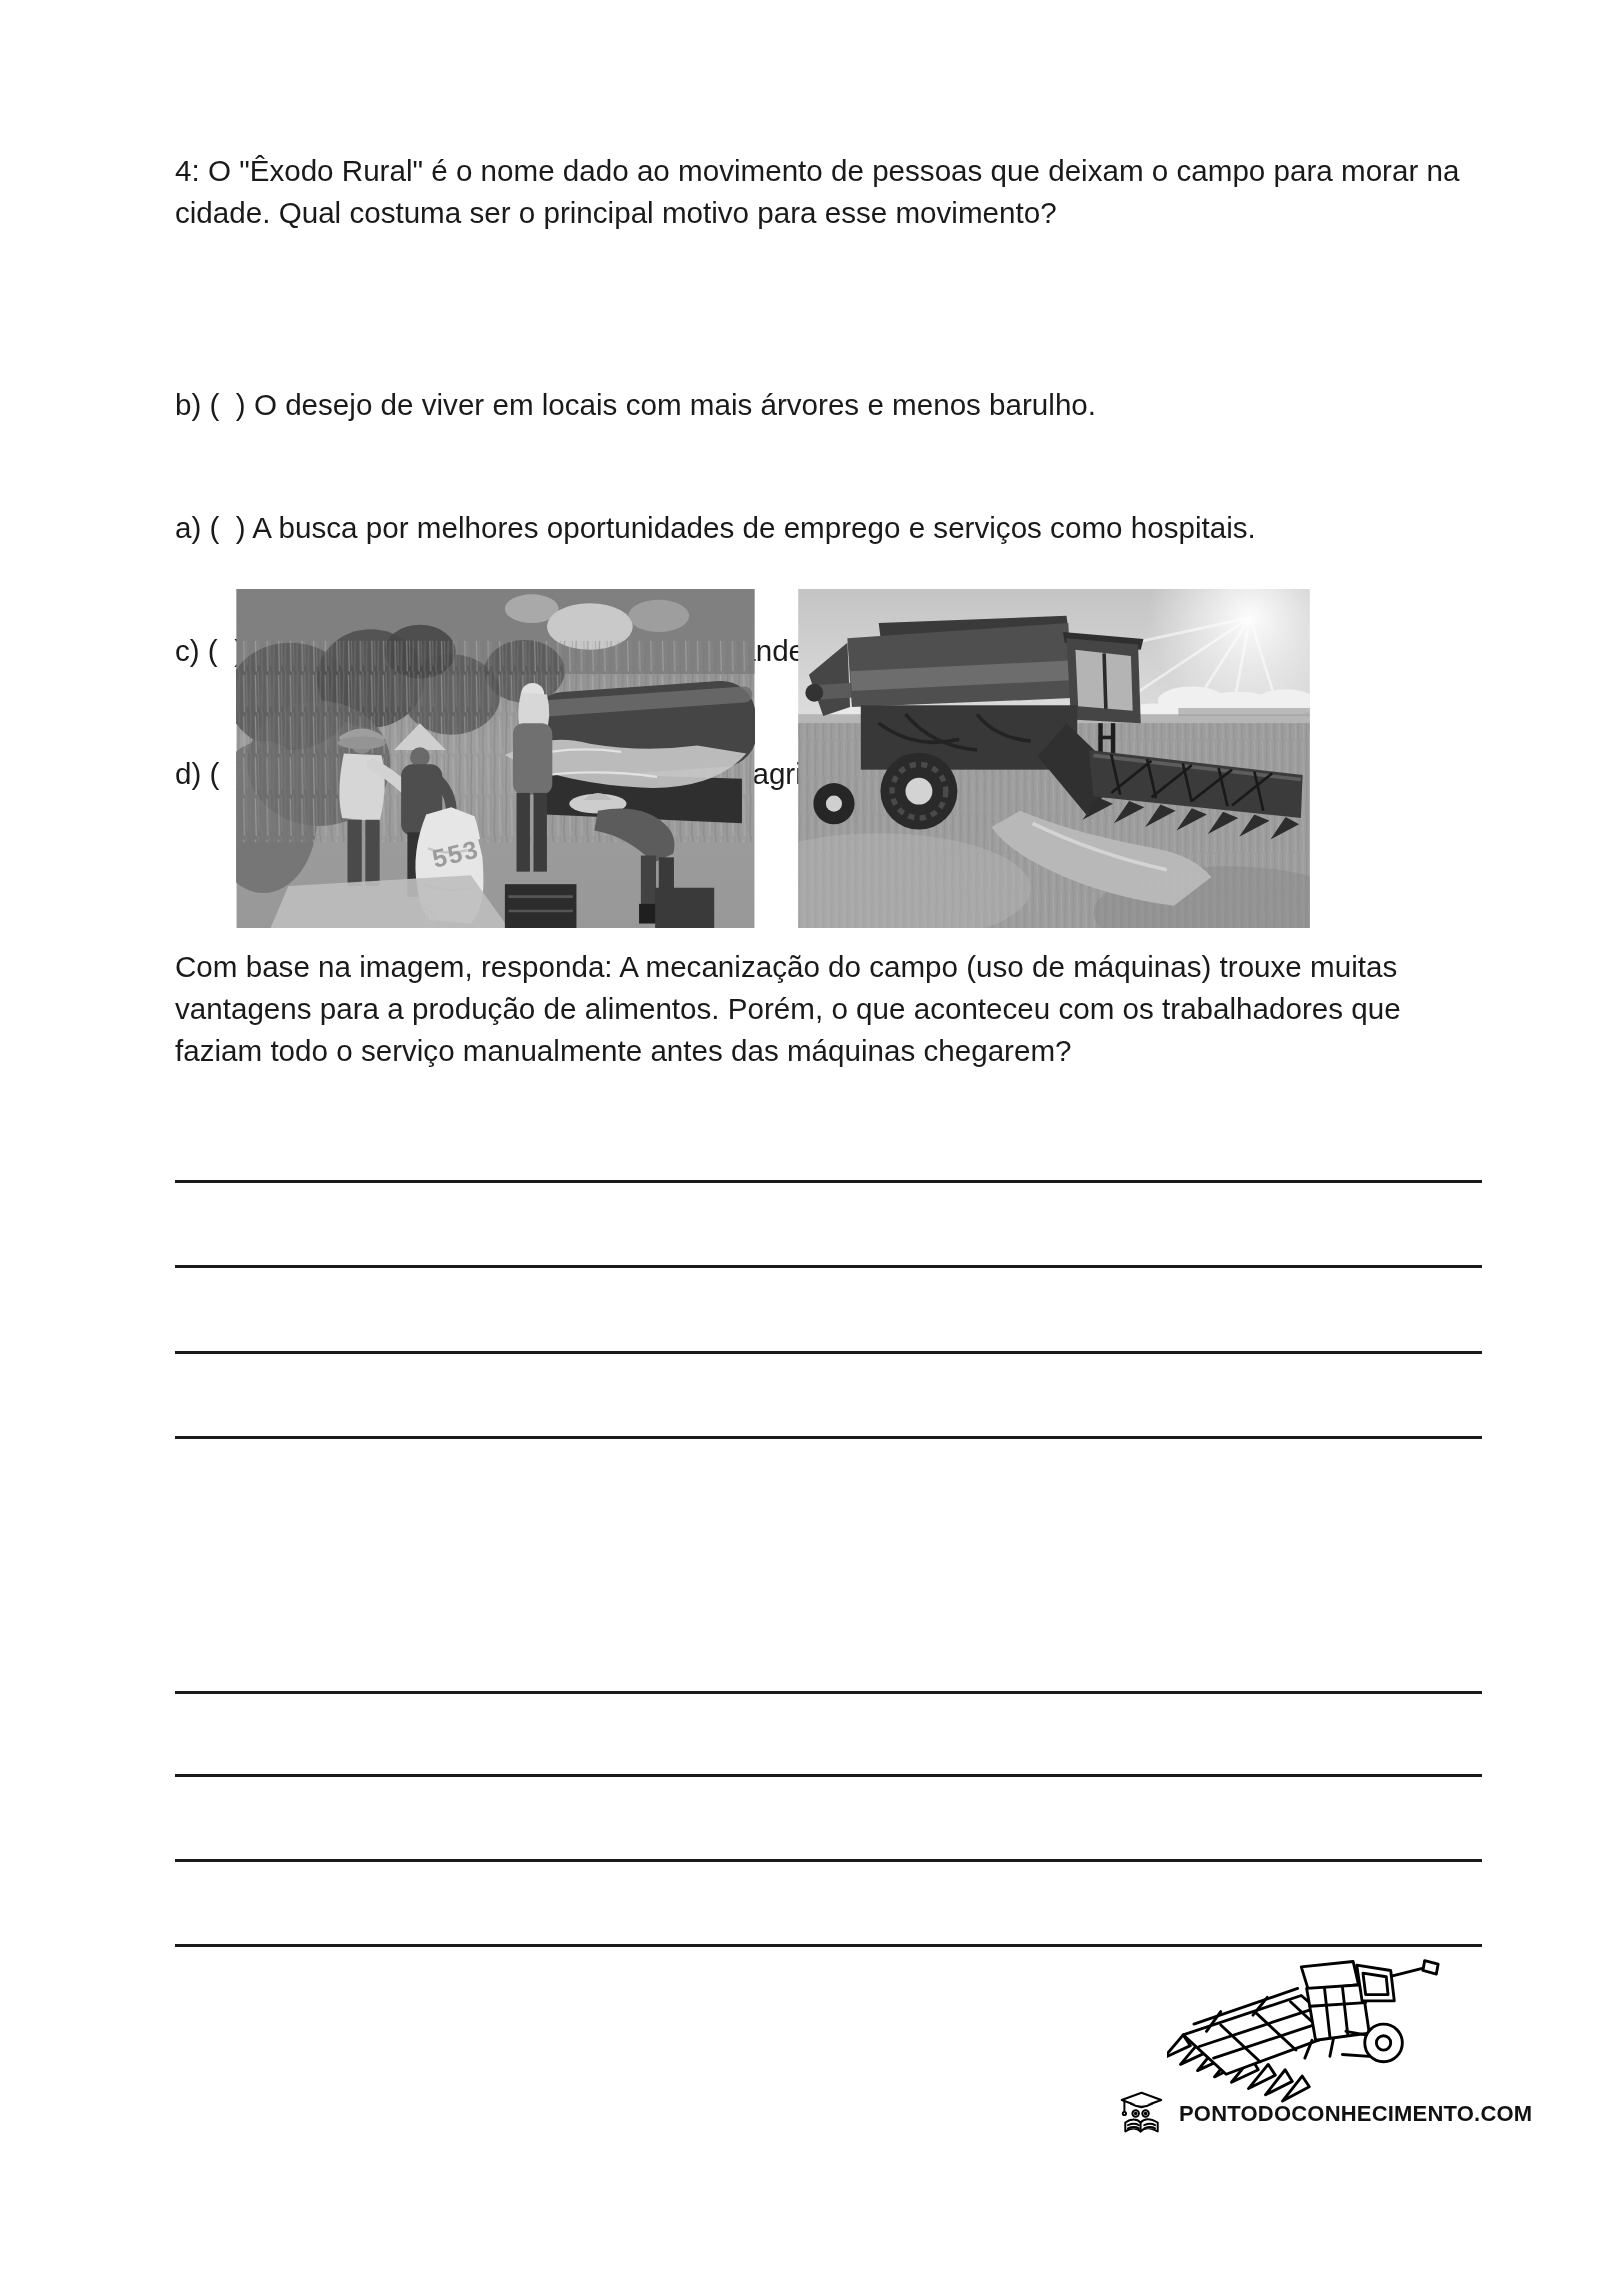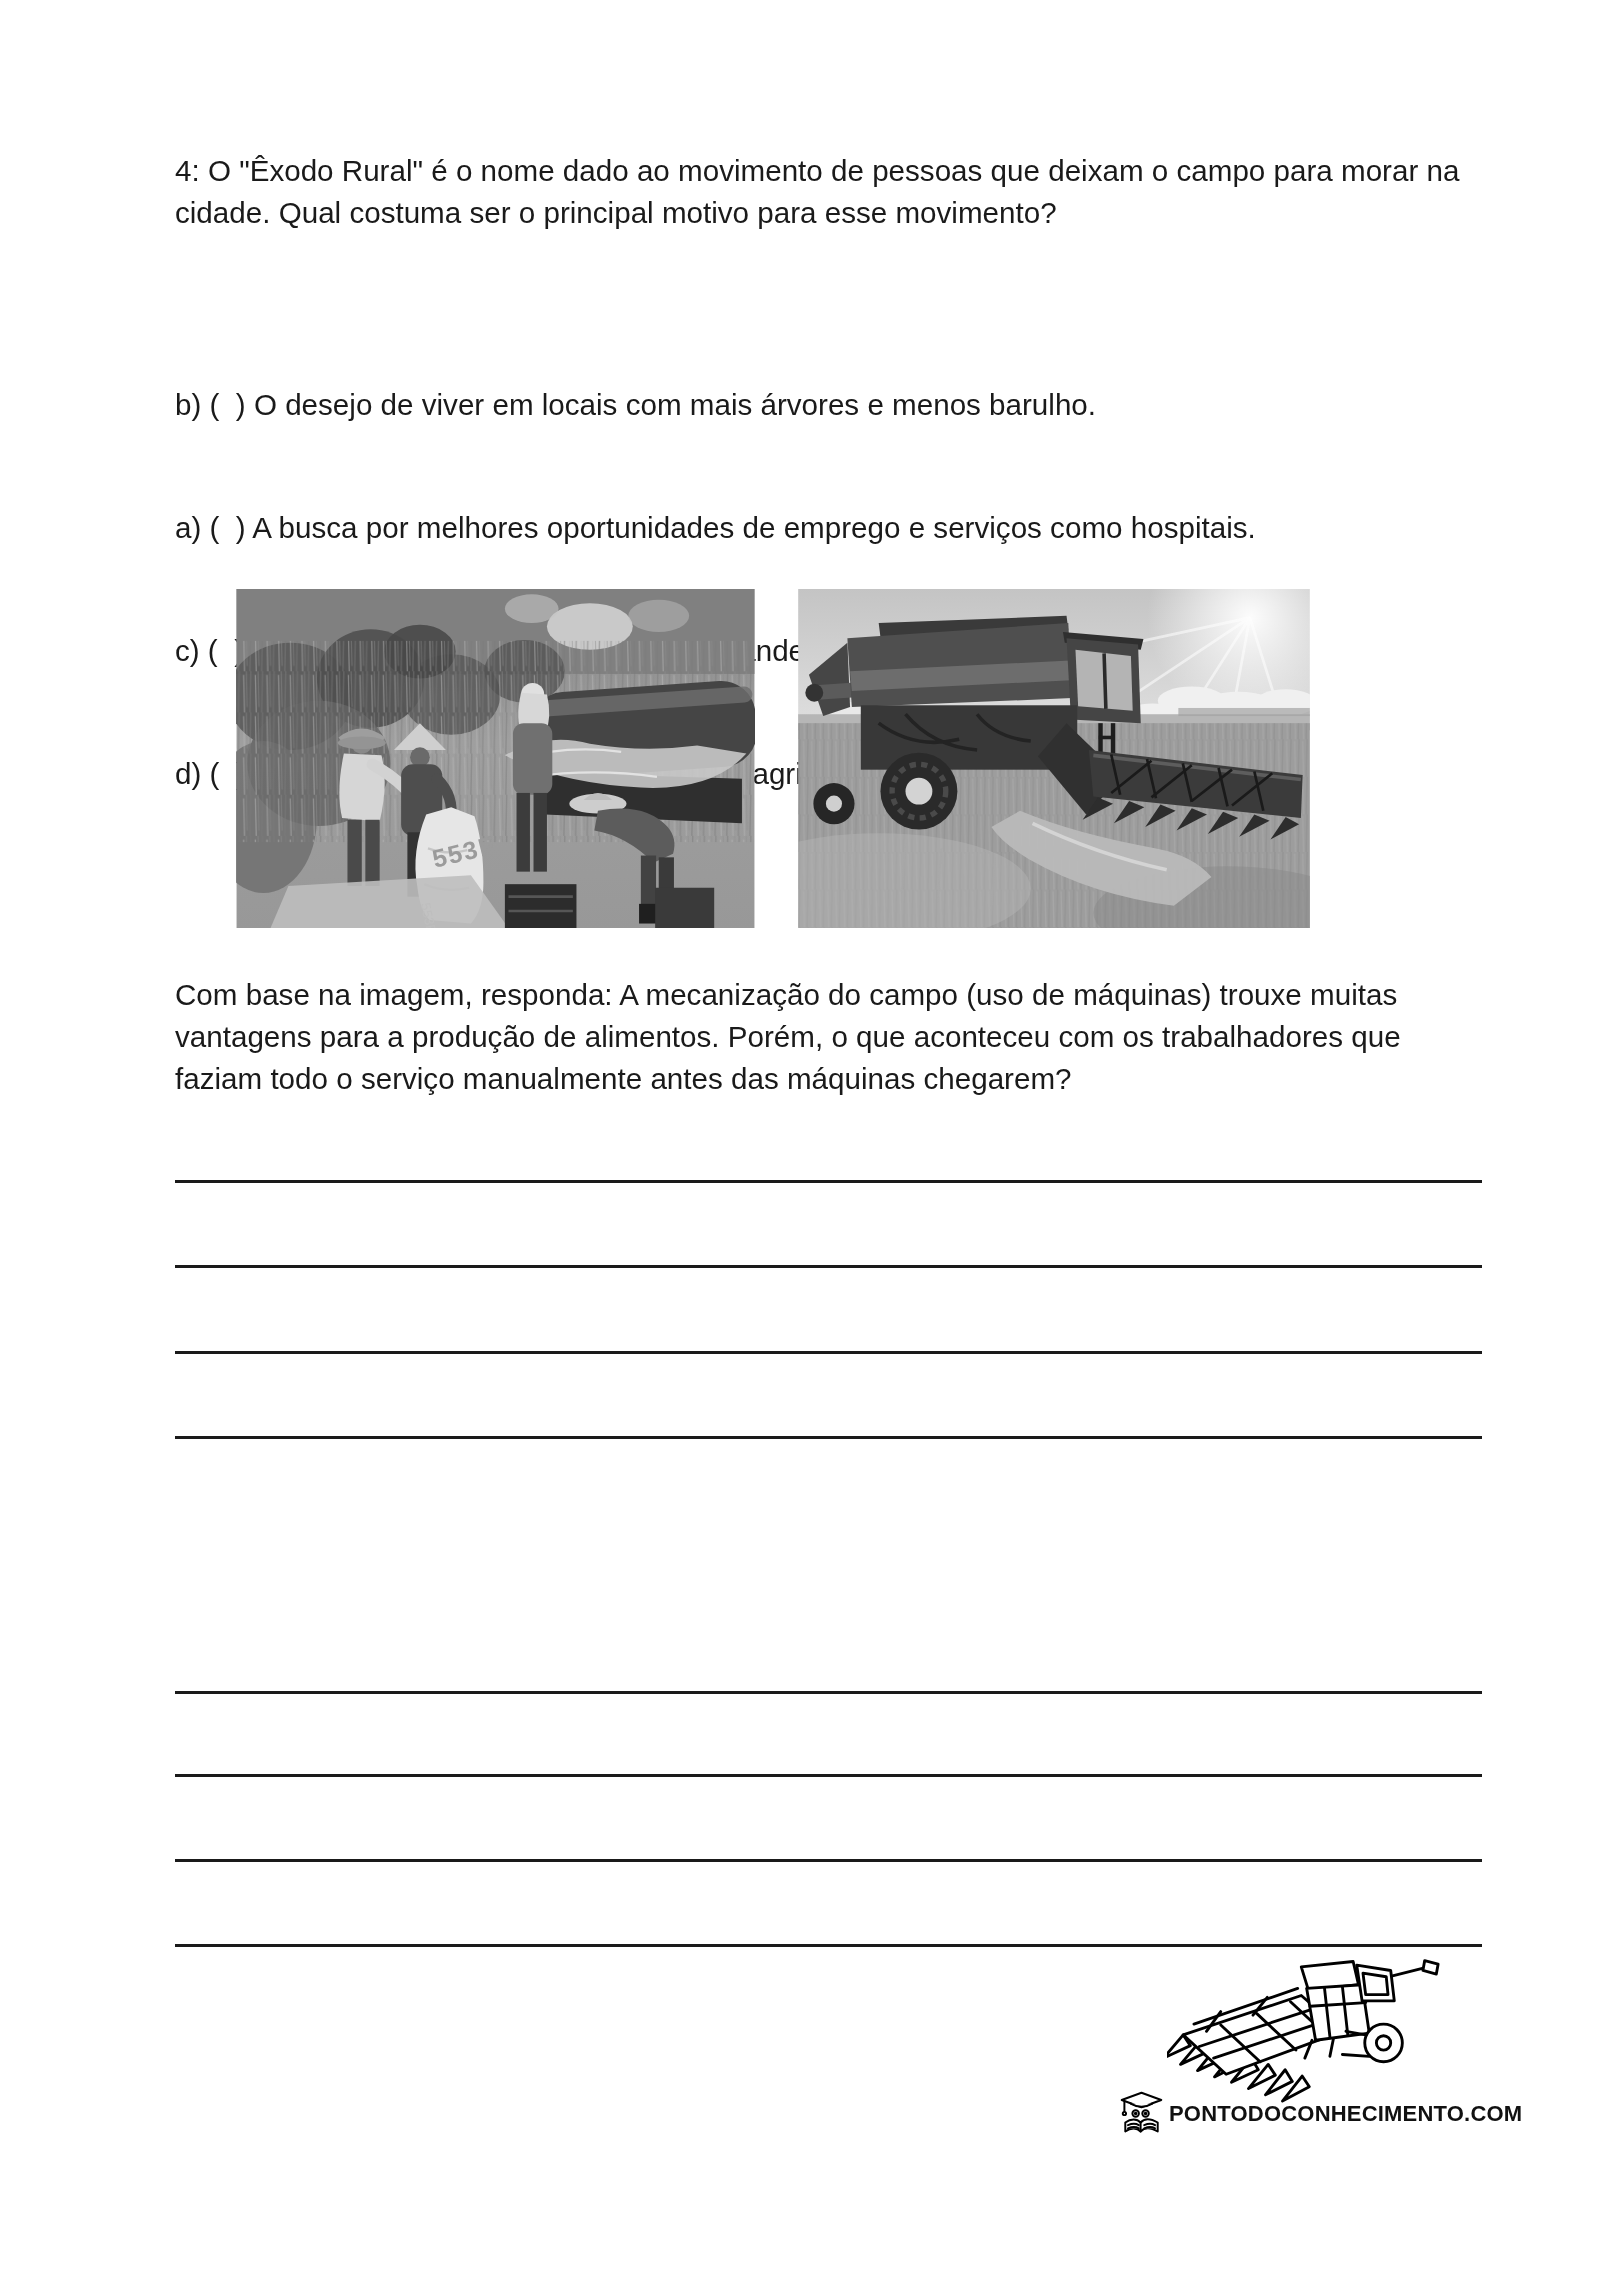--- a/index.html
+++ b/index.html
@@ -16,29 +16,29 @@
     position:absolute; left:175px; width:1309px;
     font-size:29.6px; line-height:42px;
     white-space:pre-wrap;
   }
   #q4-text   { top:150px; }
   #q4-options{ position:absolute; left:175px; top:302px; width:1309px;
                font-size:29.6px; line-height:41px; white-space:pre-wrap; }
   #q5-text   { top:503px; }
   .images-row{ position:absolute; left:236px; top:589px; display:flex; gap:43px; }
   .photo     { display:block; }
-  #q5-prompt { top:974px; }
+  #q5-prompt { top:946px; }
   #q6-text   { top:1484px; }
   .ansline   { position:absolute; left:175px; width:1307px; height:0;
                border-top:3.1px solid #1a1a1a; }
   .l1{top:1180px}.l2{top:1265px}.l3{top:1351px}.l4{top:1436px}
   .l5{top:1691px}.l6{top:1774px}.l7{top:1859px}.l8{top:1944px}
   #harvester-art { position:absolute; left:1167px; top:1949px; }
   #footer-brand  { position:absolute; left:1119px; top:2090px;
-                   display:flex; align-items:center; gap:5px; }
+                   display:flex; align-items:center; gap:15px; }
   #footer-brand span { font-size:22px; font-weight:700; letter-spacing:0.2px; color:#111; }
 </style>
 </head>
 <body>
 
 <div class="page">
 
   <p class="para" id="q4-text">4: O "Êxodo Rural" é o nome dado ao movimento de pessoas que deixam o campo para morar na cidade. Qual costuma ser o principal motivo para esse movimento?</p>
 
   <div id="q4-options">

